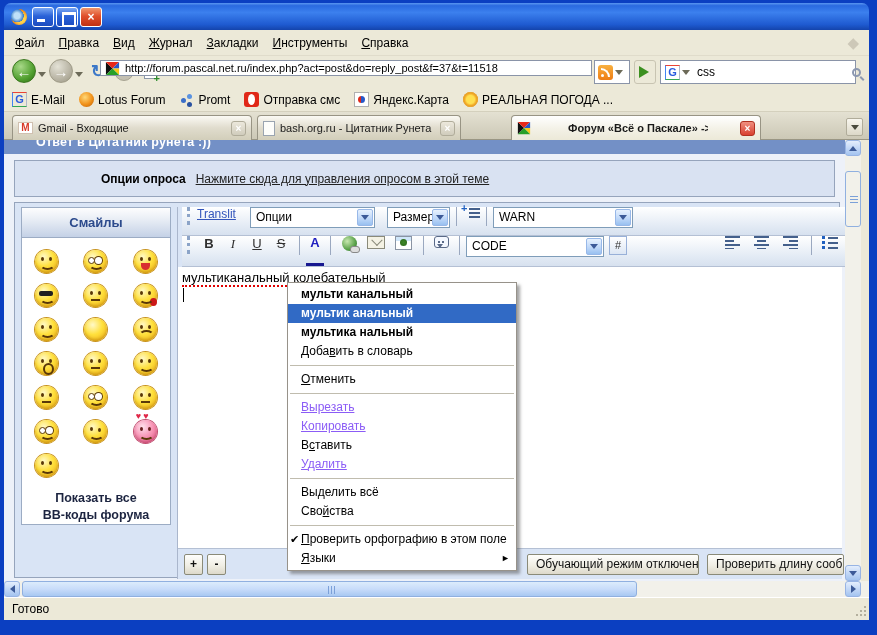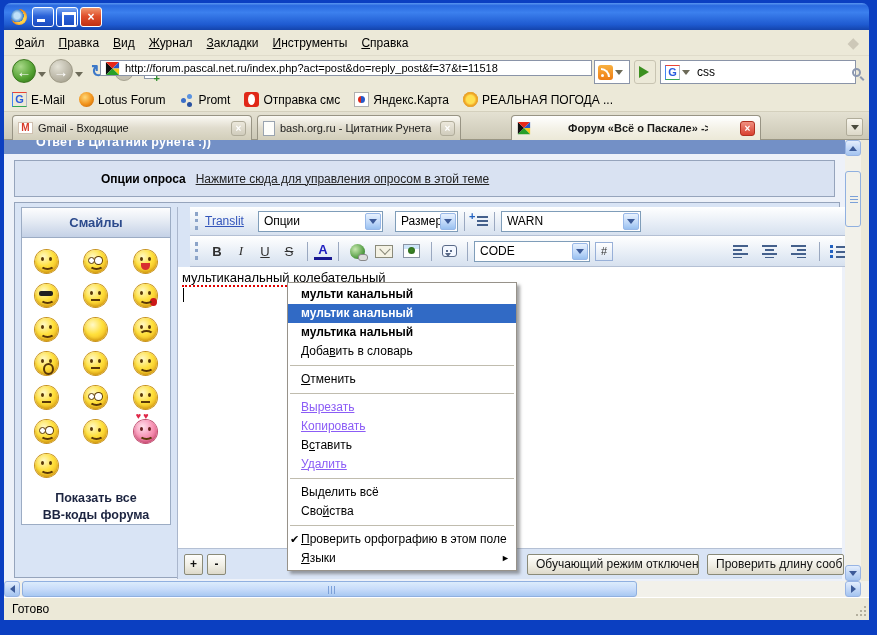--- a/index.html
+++ b/index.html
@@ -139,34 +139,34 @@
   .sm.wink::before { box-shadow:8px 1px 0 #5a3808; }
   .sm.rose::before { box-shadow:8px 0 0 #5a3808, 12px 9px 0 2px #cc1818; }
   .sm.love { background:radial-gradient(circle at 38% 30%, #ffe0ec, #f898b8 45%, #e86890 82%, #c04868); box-shadow:inset 0 -2px 3px rgba(160,40,80,.45),0 0 0 1px #c05070; }
   .sm.love::before { background:#6a2020; box-shadow:8px 0 0 #6a2020; }
   .sm.love .hearts { position:absolute; top:-9px; left:2px; color:#e02848; font-size:9px; letter-spacing:2px; }
   .smilelinks { text-align:center; margin-top:8px; font-size:12.5px; font-weight:bold; line-height:17px; color:#1c2440; }
   .smilelinks div { }
 
   
   .editor { position:absolute; left:162px; top:4px; width:664px; height:372px; border-left:1px solid #aab6cc; }
-  .tbar { position:absolute; left:12px; width:664px; background:linear-gradient(180deg,#ffffff,#e2eaf4 70%,#d7e1ef);
-    border-bottom:1px solid #b4c0d4; display:flex; align-items:center; }
+  .tbar { position:absolute; left:4px; width:664px; background:linear-gradient(180deg,#ffffff,#e2eaf4 70%,#d7e1ef);
+    border-bottom:1px solid #b4c0d4; display:flex; }
   .tbar1 { top:0; height:29px; }
   .tbar2 { top:29px; height:31px; }
   .grip { width:4px; height:18px; border-left:3px dotted #8ca4c8; margin:0 6px 0 5px; }
   .vsep { width:1px; height:19px; background:#9aa8c0; margin:0 6px; }
   .translit { font-size:12px; color:#3355bb; text-decoration:underline; margin-right:14px; }
   .xps { position:relative; height:21px; background:#fff; border:1px solid #7f9db9; font-size:12px;
     line-height:19px; padding-left:5px; color:#000; }
   .xps .arr { position:absolute; right:1px; top:1px; bottom:1px; width:16px; border-radius:2px;
     background:linear-gradient(180deg,#e8f2fe,#bcd6f8 60%,#98c0f0); border:1px solid #98b8e8;
     display:flex; align-items:center; justify-content:center; }
   .xps .arr::after { content:""; width:0; height:0; border:4px solid transparent; border-top:5px solid #3c5a98; margin-top:4px; }
-  .fontsel { width:125px; } .sizesel { width:63px; } .warnsel { width:140px; } .codesel { width:116px; }
+  .fontsel { width:125px; } .sizesel { width:63px; } .warnsel { width:140px; } .codesel { width:138px; }
   .fmtbtn { font-size:13px; width:24px; text-align:center; color:#303030; }
   .fmtbtn.b { font-weight:bold; } .fmtbtn.i { font-style:italic; font-family:"Liberation Serif",serif; }
   .fmtbtn.u { text-decoration:underline; } .fmtbtn.s { text-decoration:line-through; }
   .fmtbtn.a { color:#2020c0; font-weight:bold; border-bottom:3px solid #181890; width:18px; line-height:14px; }
   .i-globe { width:15px; height:15px; border-radius:50%; margin:0 5px;
     background:radial-gradient(circle at 35% 35%, #c8e8b0, #58a048 60%, #2c6830); position:relative; }
   .i-globe::after { content:""; position:absolute; right:-3px; bottom:-2px; width:8px; height:5px;
     border:1px solid #888; border-radius:3px; background:#ddd; }
   .i-mail { width:18px; height:13px; background:#f4f2e4; border:1px solid #8a8a7a; position:relative; margin:0 5px; }
   .i-mail::after { content:""; position:absolute; left:0; top:0; width:7px; height:7px;

